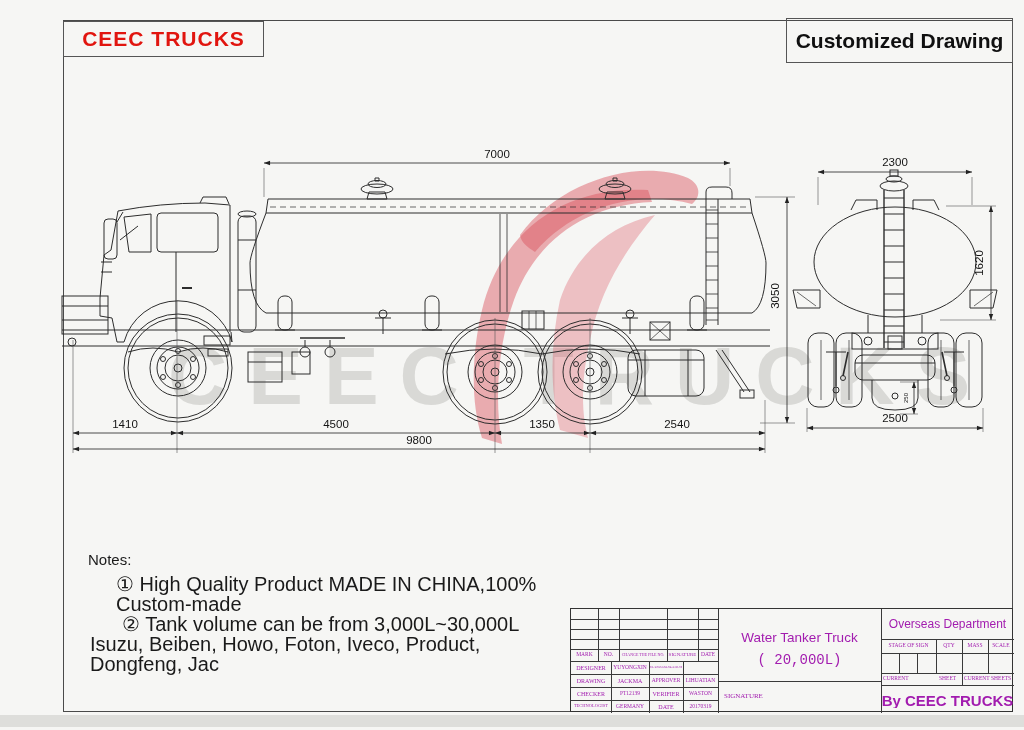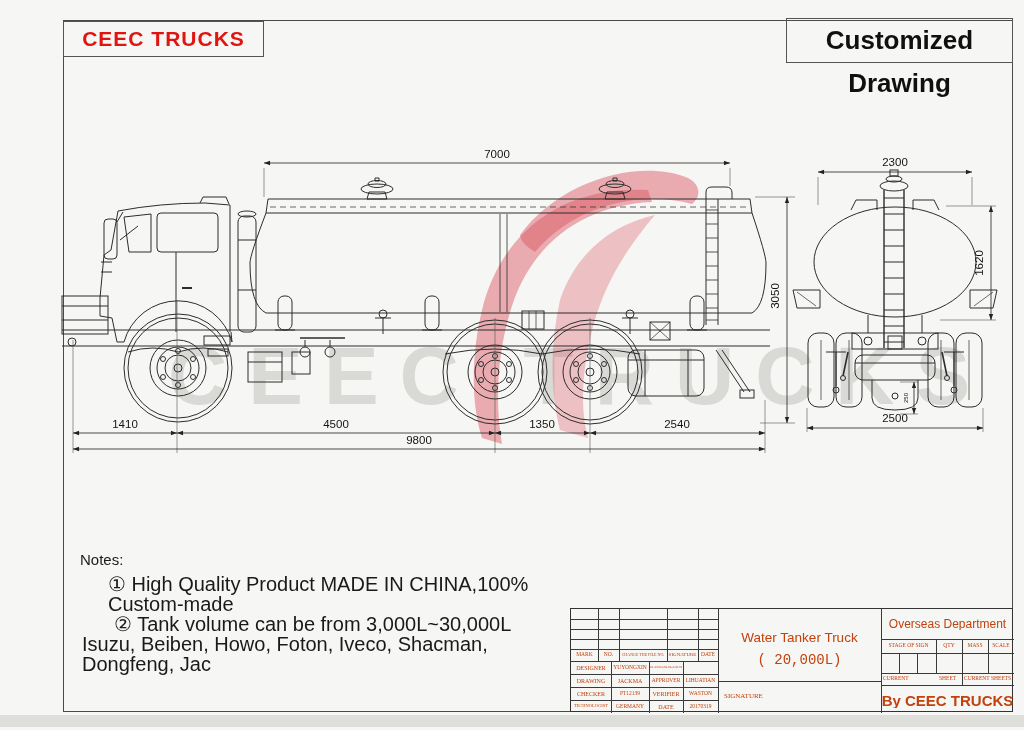--- a/index.html
+++ b/index.html
@@ -1,28 +1,28 @@
 <!DOCTYPE html>
 <html><head>
 <meta charset="utf-8">
 <style>
   html,body{margin:0;padding:0}
   body{width:1024px;height:730px;position:relative;background:#f6f6f4;
        font-family:"Liberation Sans",sans-serif;overflow:hidden}
   .abs{position:absolute;box-sizing:border-box}
   .line{position:absolute;background:#3a3a3a}
-  .tbl{position:absolute;overflow:hidden;white-space:nowrap;color:#c2410c;
+  .tbl{position:absolute;overflow:hidden;white-space:nowrap;color:#a21caf;
        font-family:"Liberation Serif",serif;line-height:1;box-sizing:border-box}
   .ctr{text-align:center}
   #logo-box{left:63px;top:21px;width:201px;height:36px;border:1px solid #555;
        color:#e1150f;font-weight:bold;font-size:21px;line-height:34px;text-align:center;
        letter-spacing:1px}
   #cust-box{left:786px;top:18px;width:227px;height:45px;border:1px solid #555;
-       color:#101010;font-weight:bold;font-size:26px;line-height:43px;text-align:center}
-  #notes{left:80px;top:551px;width:480px;color:#1a1a1a}
+       color:#101010;font-weight:bold;font-size:21px;line-height:43px;text-align:center}
+  #notes{left:88px;top:551px;width:480px;color:#1a1a1a}
   #notes .h{font-size:15px;margin-bottom:6px}
   #notes .i{font-size:20px;line-height:20px}
   #tblock{left:570px;top:608px;width:443px;height:104px;border:1px solid #333;background:transparent}
   #bottomband{left:0;top:715px;width:1024px;height:12px;background:#dededb}
 </style>
 </head>
 <body>
 
 
 
@@ -268,21 +268,21 @@
 
 
 <div id="logo-box" class="abs">CEEC TRUCKS</div>
 <div id="cust-box" class="abs">Customized Drawing</div>
 
 
 <div id="notes" class="abs">
   <div class="h">Notes:</div>
   <div class="i" style="margin-left:28px">① High Quality Product MADE IN CHINA,100% Custom-made</div>
   <div class="i" style="margin-left:34px">② Tank volume can be from 3,000L~30,000L</div>
-  <div class="i" style="margin-left:2px">Isuzu, Beiben, Howo, Foton, Iveco, Shacman, Dongfeng, Jac</div>
+  <div class="i" style="margin-left:2px">Isuzu, Beiben, Howo, Foton, Iveco, Product, Dongfeng, Jac</div>
 </div>
 
 
 <div id="tblock" class="abs">
 
   <div class="line" style="left:147px;top:0;width:1px;height:104px"></div>
   <div class="line" style="left:310px;top:0;width:1px;height:104px"></div>
 
   <div class="line" style="left:0;top:10px;width:147px;height:1px"></div>
   <div class="line" style="left:0;top:20px;width:147px;height:1px"></div>

